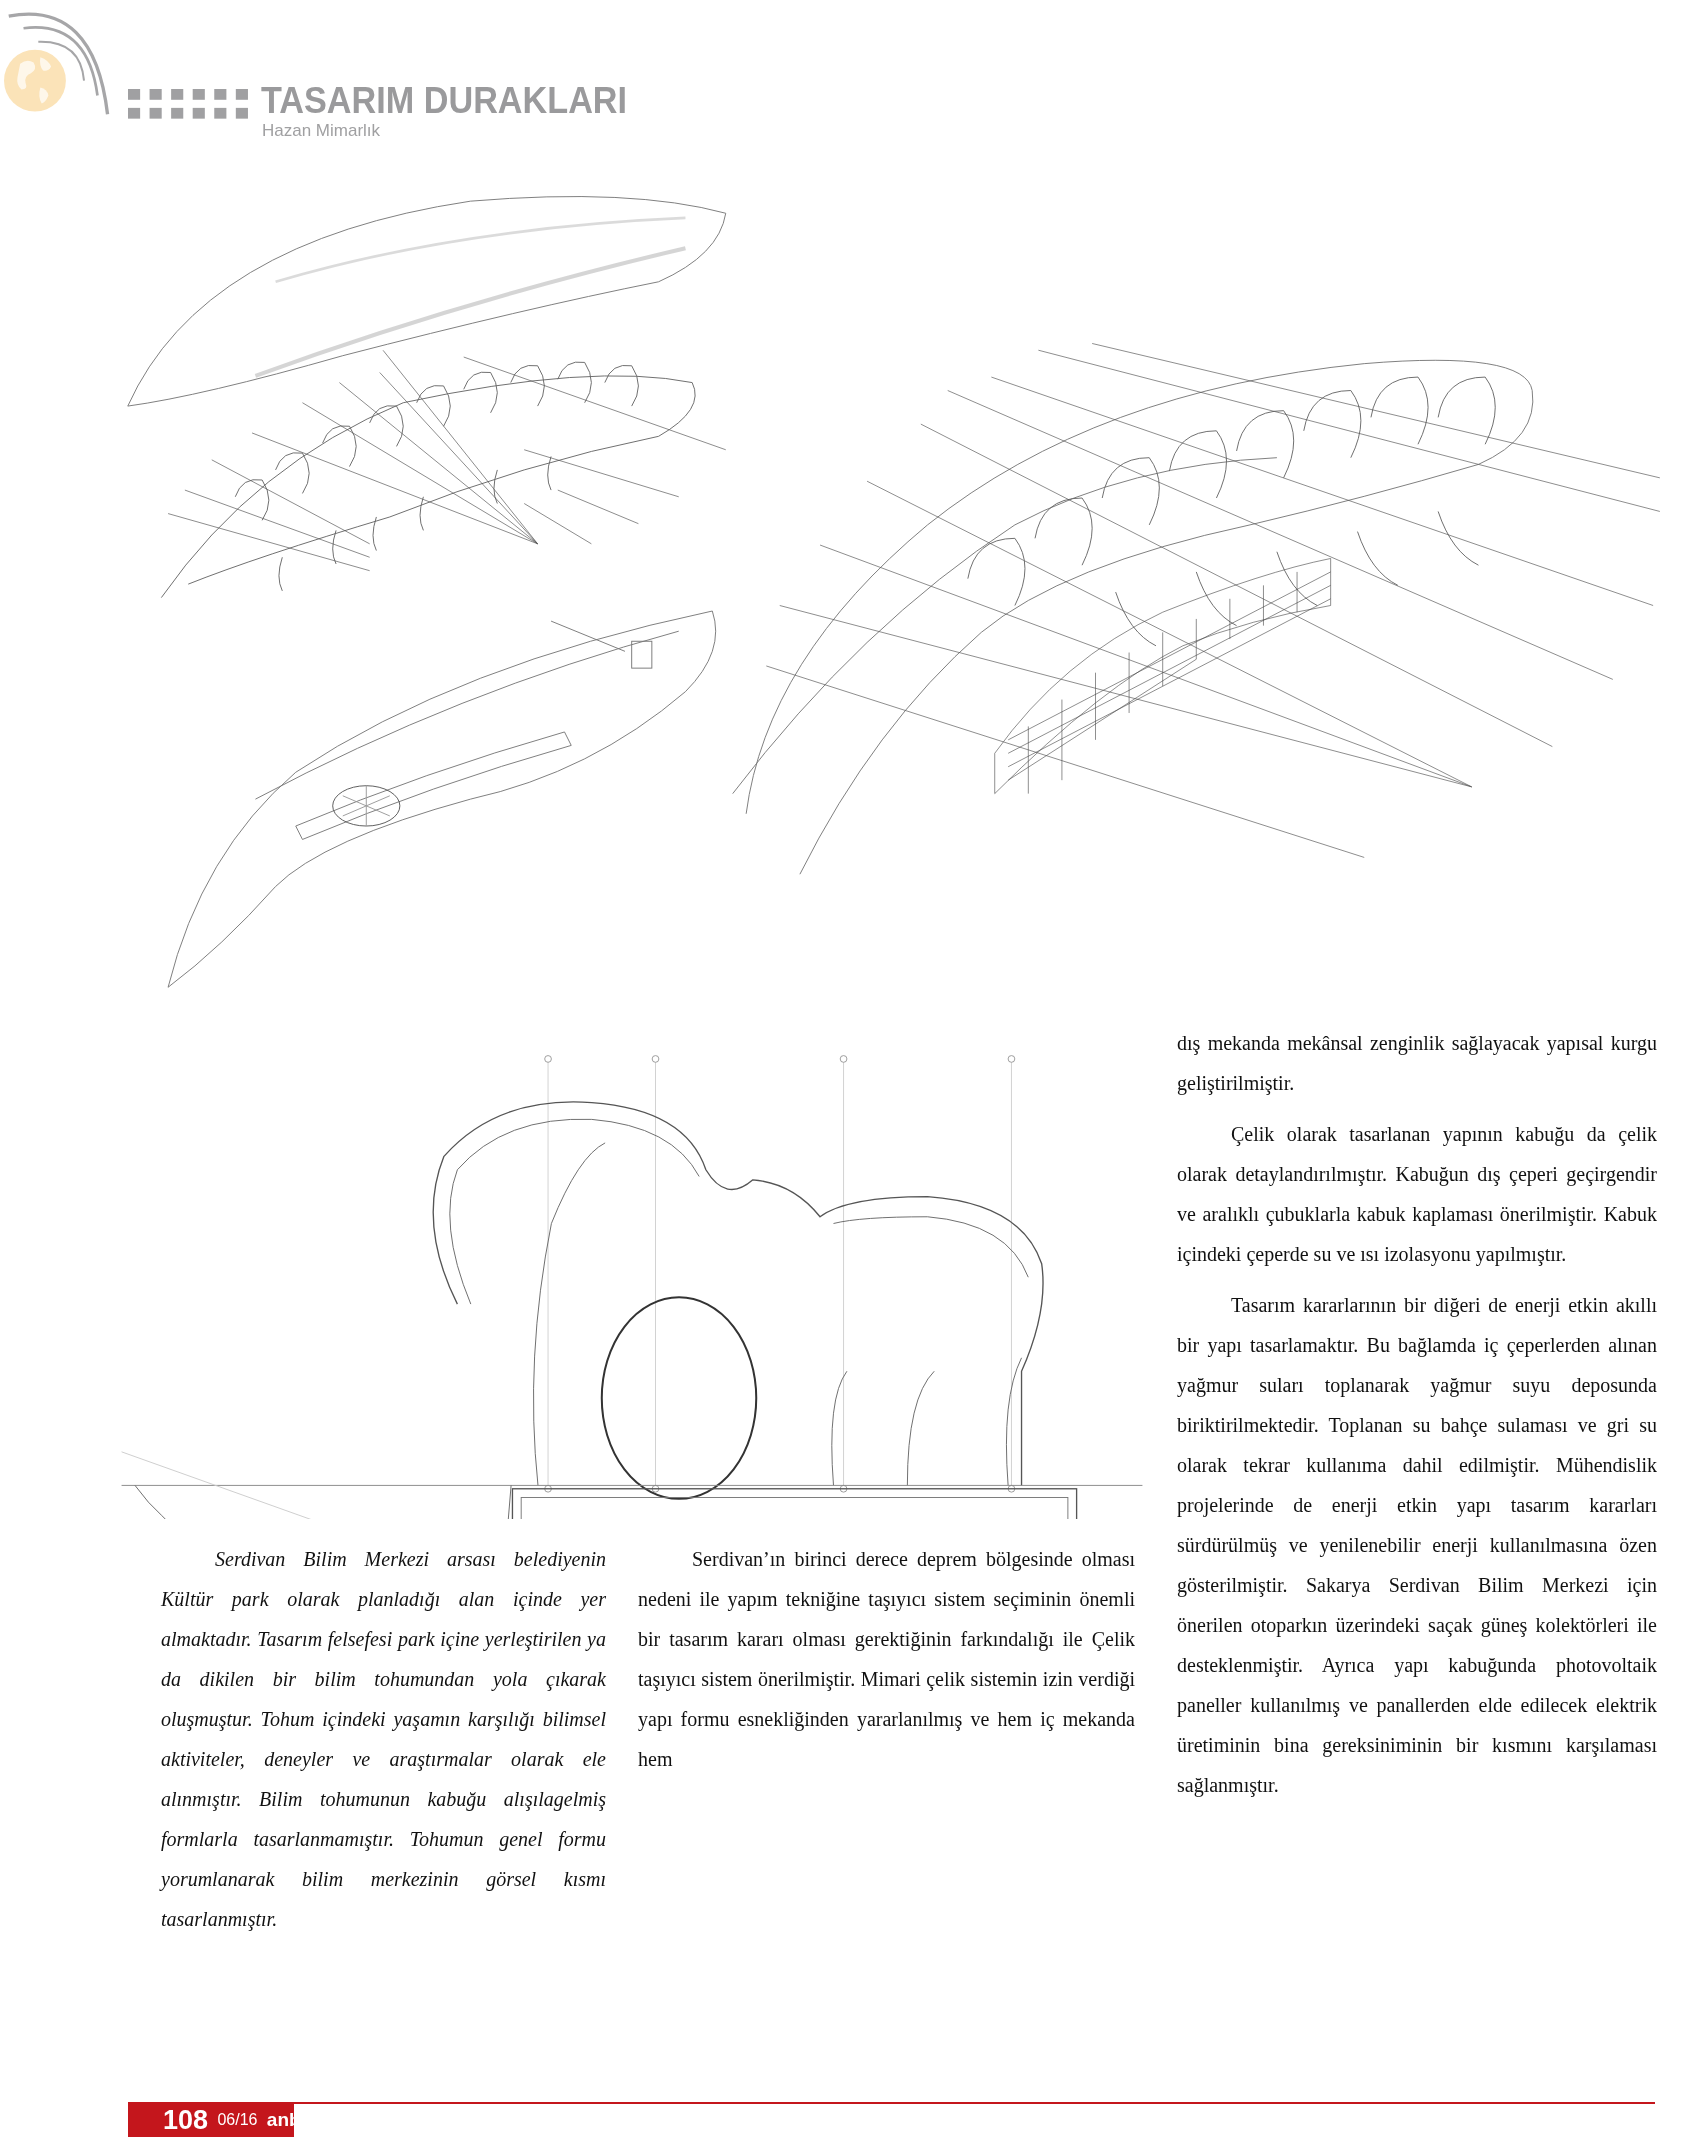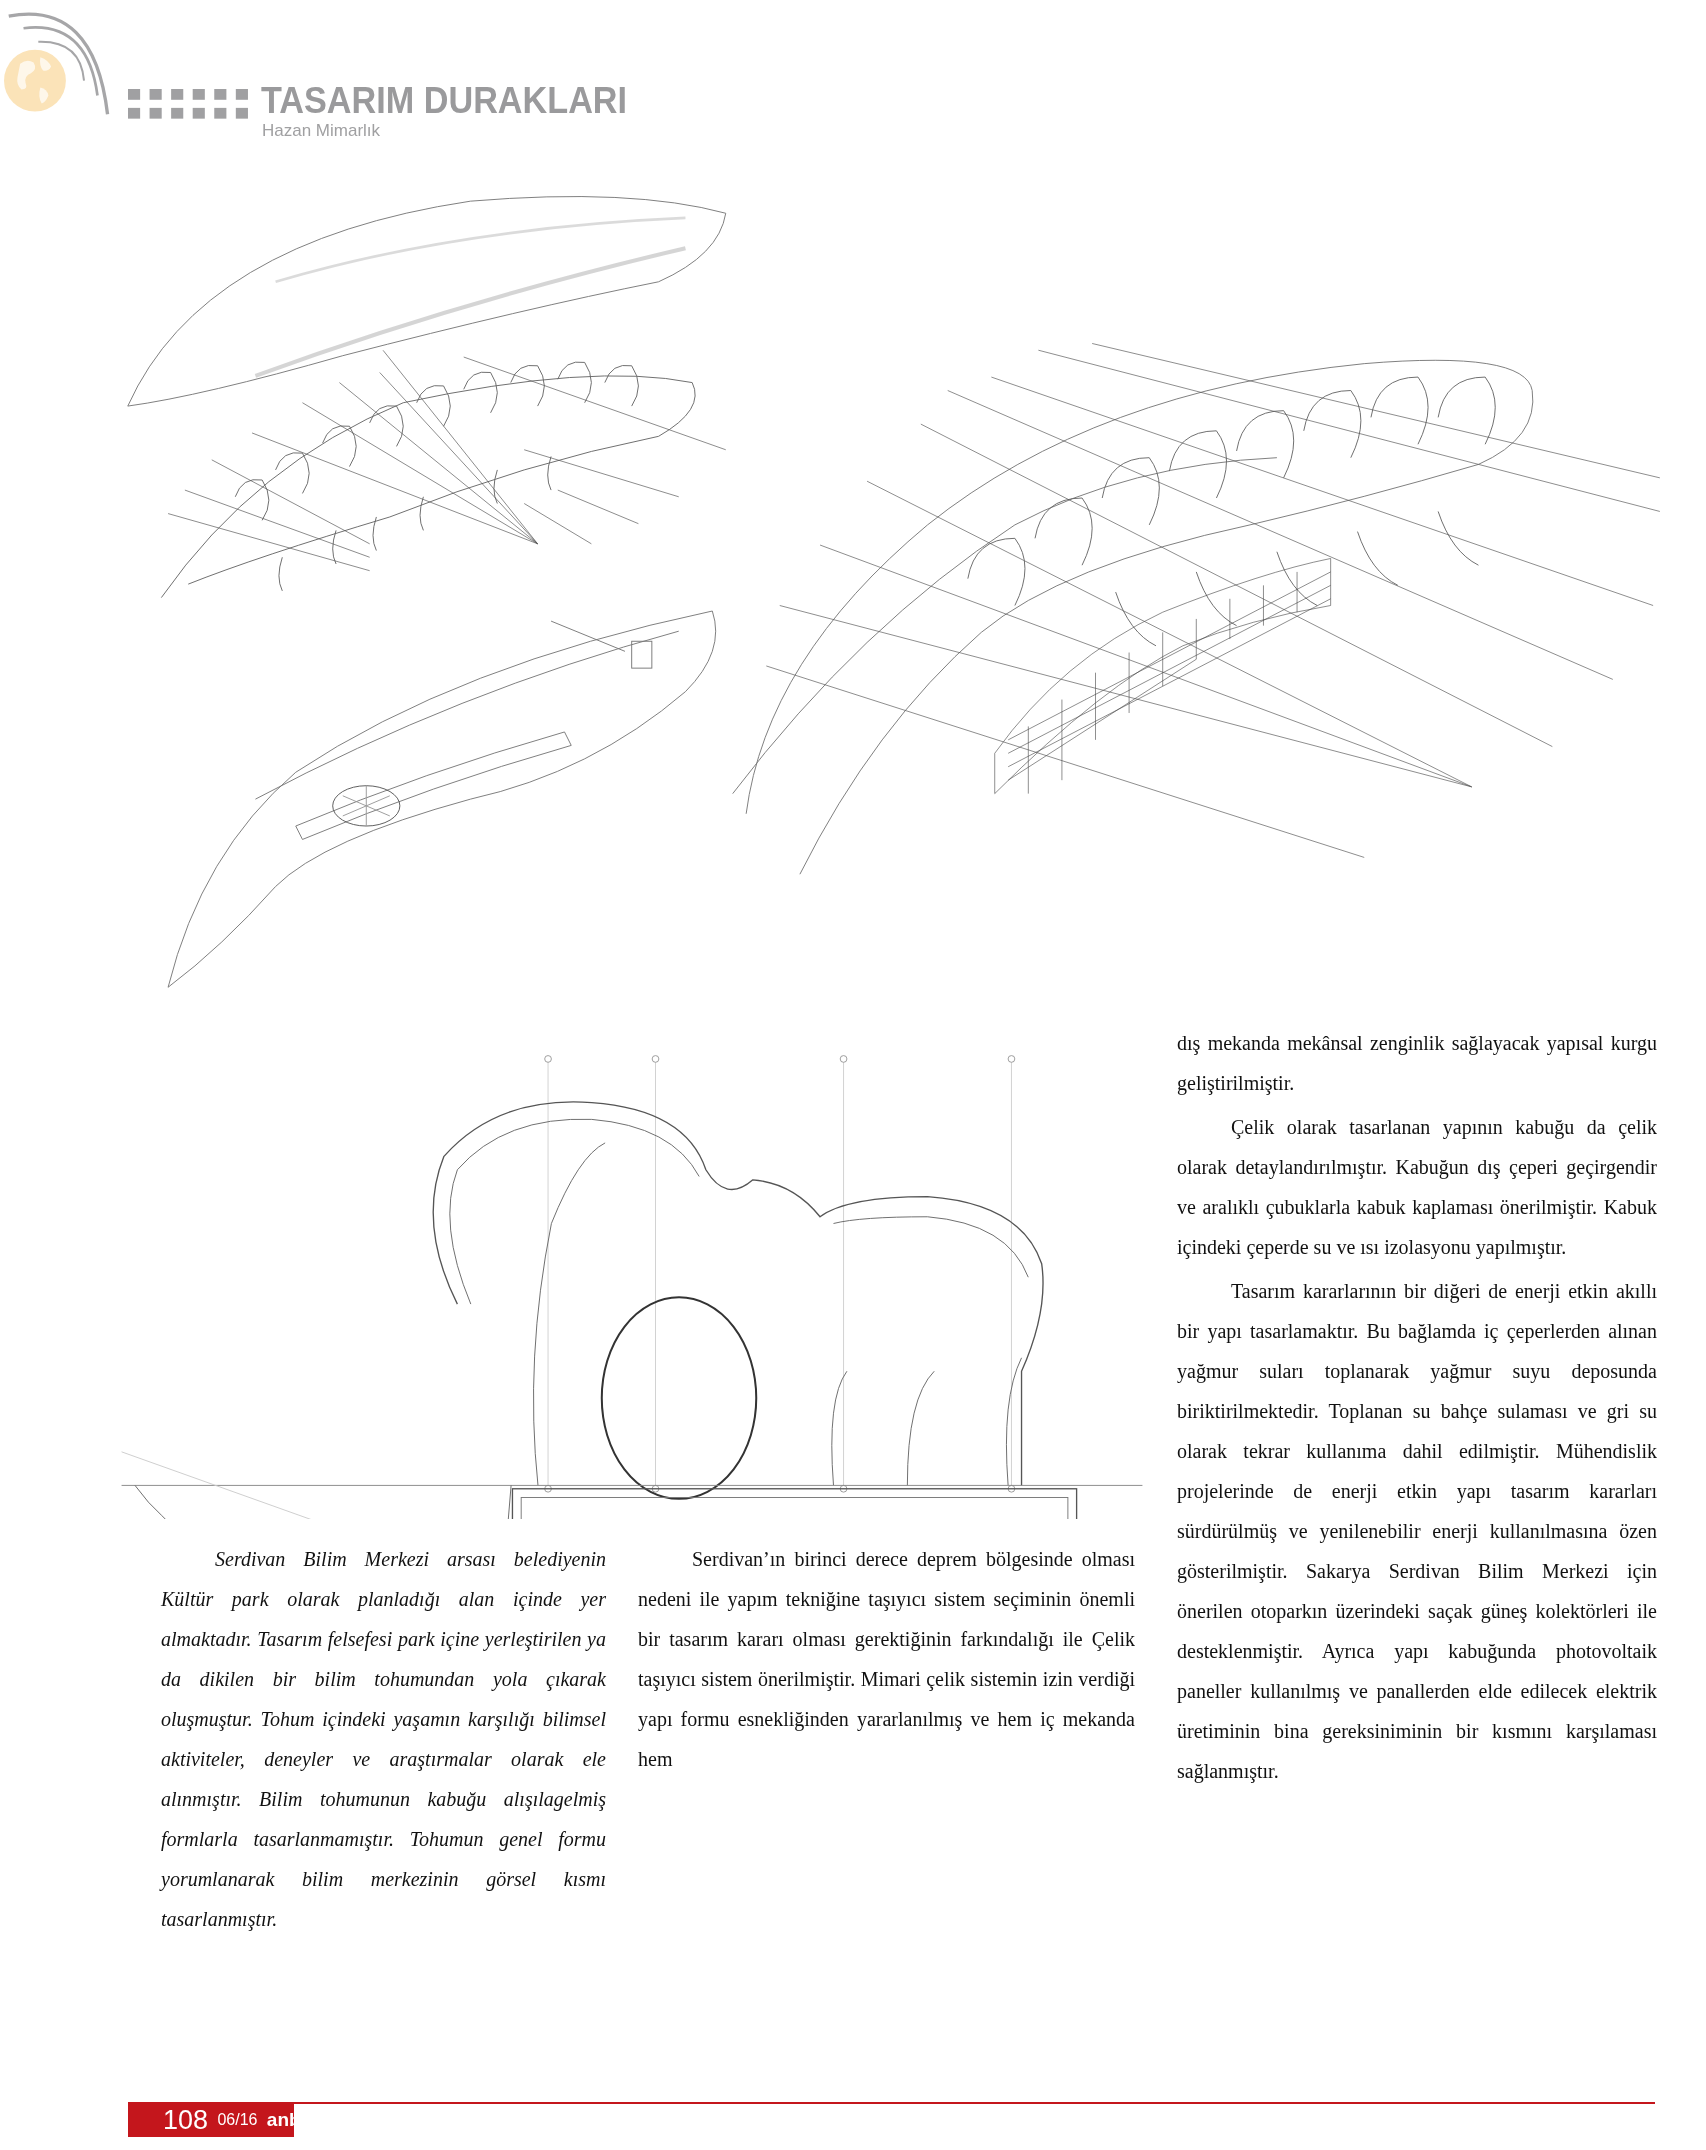--- a/index.html
+++ b/index.html
@@ -12,29 +12,29 @@
   .hdr-sub { position: absolute; left: 262px; top: 122px; font-family: "Liberation Sans", sans-serif; font-size: 17px; color: #a0a0a2; line-height: 1; }
 
   
   .drawing { position: absolute; }
   .drawing svg { width: 100%; height: 100%; display: block; }
 
   
   .col { position: absolute; font-size: 20px; line-height: 40px; text-align: justify; hyphens: manual; }
   .col p { margin: 0; text-indent: 0; }
   .col p.indent { text-indent: 54px; }
-  .col p + p { margin-top: 4px; }
+  .col p + p { margin-top: 11px; }
   .col1 { left: 161px; top: 1539px; width: 445px; font-style: italic; }
   .col2 { left: 638px; top: 1539px; width: 497px; }
   .col3 { left: 1177px; top: 1023px; width: 480px; }
 
   
   .footer-rule { position: absolute; left: 128px; top: 2102px; width: 1527px; height: 2px; background: #c4161c; }
   .footer-tab { position: absolute; left: 128px; top: 2103px; width: 166px; height: 34px; background: #c4161c; color: #fff; font-family: "Liberation Sans", sans-serif; display: flex; align-items: center; padding-left: 35px; box-sizing: border-box; }
-  .page-num { font-weight: normal; font-size: 27px; line-height: 1; }
+  .page-num { font-weight: bold; font-size: 27px; line-height: 1; }
   .sep { width: 1.3px; height: 24px; background: #fff; margin: 0 4.7px; }
   .issue { font-size: 16px; }
   .brand { font-size: 19px; font-weight: bold; }
 </style>
 </head>
 <body>
 
 <div class="logo">
   <svg viewBox="0 0 180 180" width="121" height="121">
     <circle cx="52" cy="120" r="46" fill="#fbe3b8"></circle>

